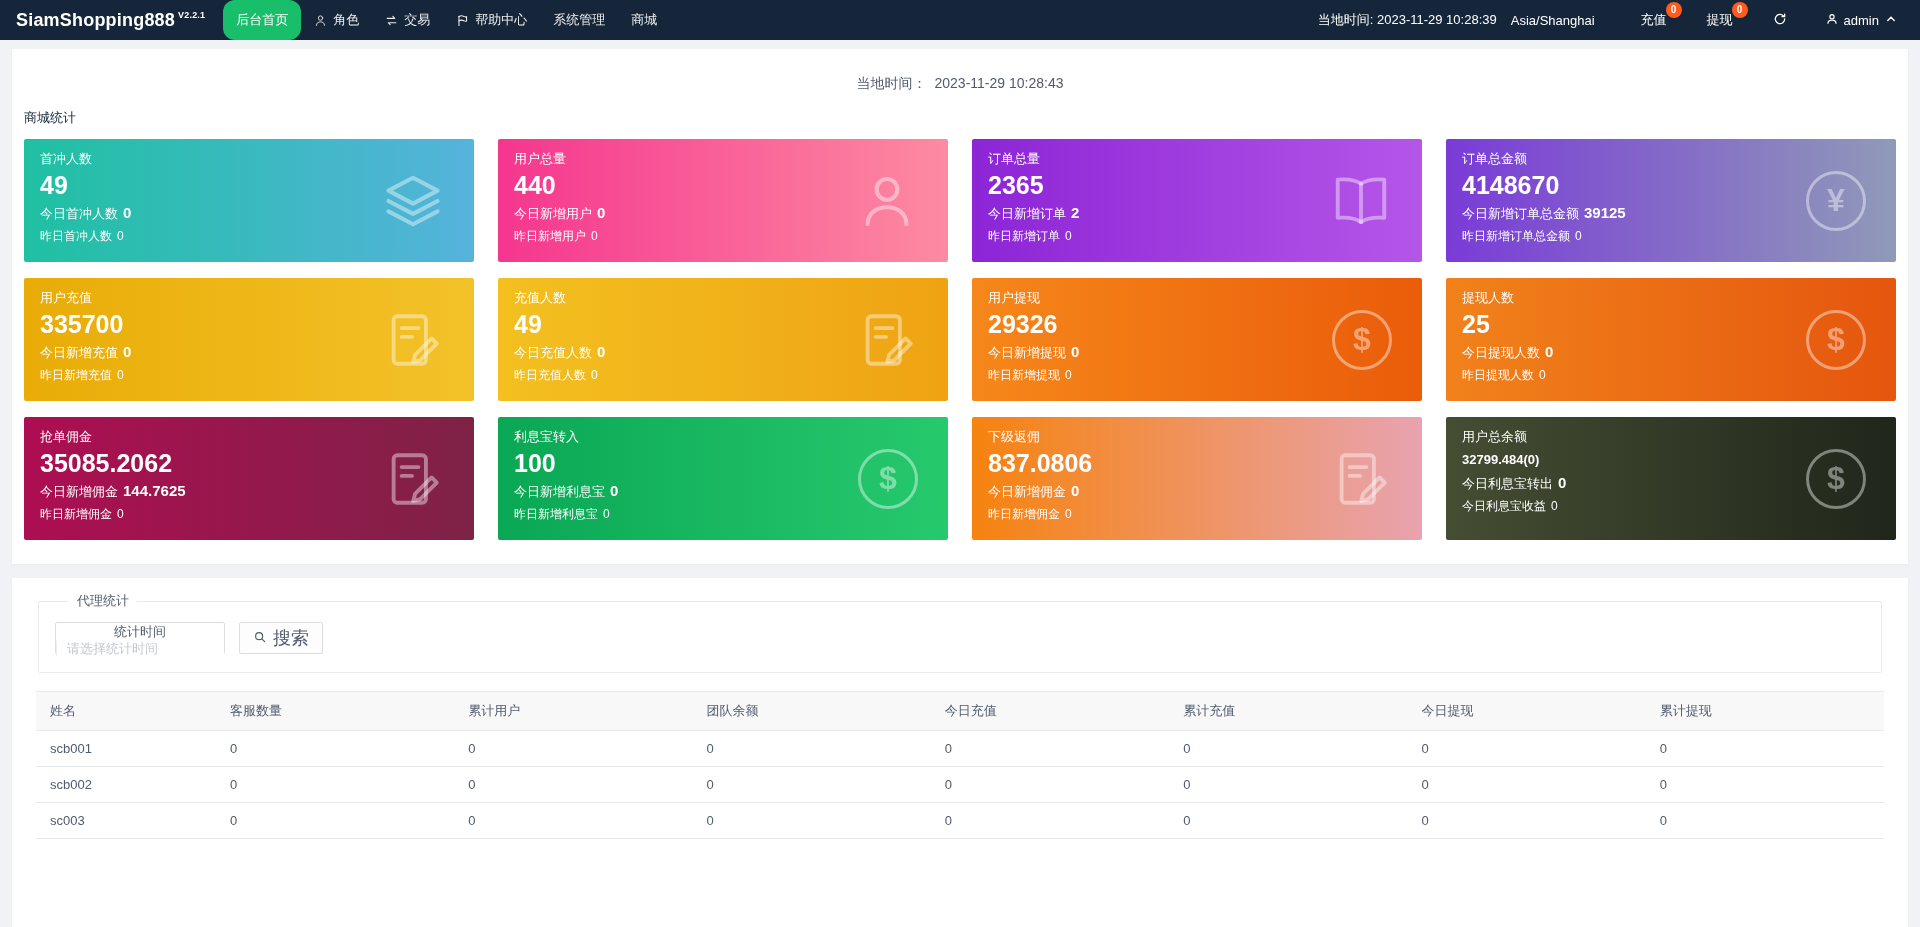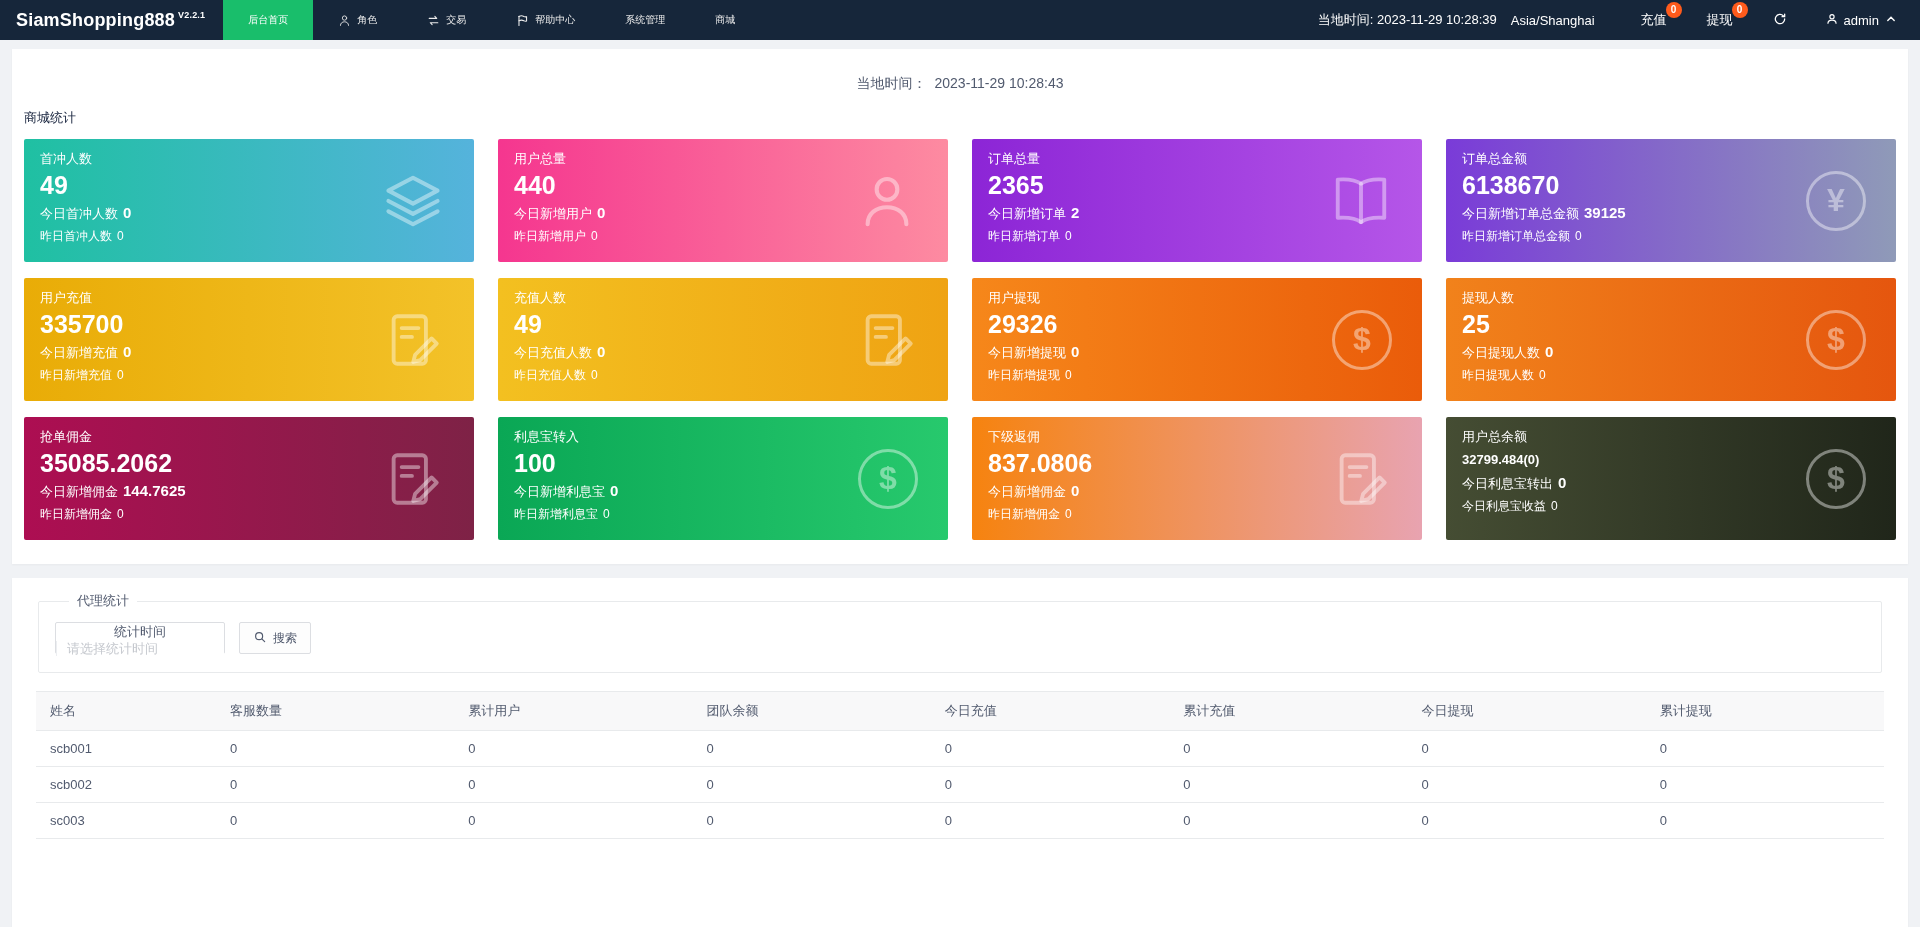--- a/index.html
+++ b/index.html
@@ -17,22 +17,22 @@
 
   
   .navbar {
     height:40px; background:var(--navbar-bg); color:#fff;
     display:flex; align-items:stretch; padding-left:16px;
   }
   .brand { display:flex; align-items:center; font-size:18px; font-weight:bold; letter-spacing:.2px; margin-right:18px; cursor:pointer; }
   .brand sup { font-size:9px; font-weight:bold; margin-left:3px; transform:translateY(-5px); }
   .menu { display:flex; align-items:stretch; }
   .menu-item {
-    display:flex; align-items:center; gap:6px; padding:0 25px;
-    font-size:10px; color:#ececec; cursor:pointer; white-space:nowrap;
+    display:flex; align-items:center; gap:6px; padding:0 13px;
+    font-size:13px; color:#ececec; cursor:pointer; white-space:nowrap;border-radius:12px;
   }
   .menu-item.active { background:var(--accent); color:#fff; }
   .menu-item .mi { display:inline-flex; align-items:center; }
   .menu-item .mi svg { width:13px; height:13px; }
   .nav-right { margin-left:auto; display:flex; align-items:center; padding-right:22px; font-size:13px; }
   .nav-time { margin-right:14px; }
   .nav-tz { margin-right:46px; }
   .nav-link { position:relative; display:flex; align-items:center; gap:5px; color:#fff; cursor:pointer; font-size:13px; }
   .nav-link.badged { margin-right:40px; }
   .badge {
@@ -76,21 +76,21 @@
   .filter-row { display:flex; align-items:center; }
   .filter-group { display:inline-flex; align-items:center; border:1px solid #dcdee2; border-radius:2px; height:32px; background:#fff;flex-direction:column; }
   .filter-label { font-size:13px; color:#515a6e; padding:0 10px; }
   .filter-input {
     border:none; border-left:1px solid #eceef1; outline:none; height:30px; width:168px;
     padding:0 10px; font-size:13px; color:#15803d; font-family:inherit;
   }
   .filter-input::placeholder { color:#c5c8ce; }
   .search-btn {
     margin-left:14px; height:32px; padding:0 13px; display:inline-flex; align-items:center; gap:6px;
-    border:1px solid #dcdee2; border-radius:2px; background:#fdfdfd; font-size:12px; color:#515a6e;
+    border:1px solid #dcdee2; border-radius:2px; background:#fdfdfd; font-size:18px; color:#515a6e;
     cursor:pointer; font-family:inherit;
   }
   .search-btn svg { width:14px; height:14px; }
 
   table.agent-table { width:100%; border-collapse:collapse; font-size:13px; }
   .agent-table thead th {
     background:#f8f8f9; color:#515a6e; font-weight:normal; text-align:left;
     padding:10px 14px; border-top:1px solid #e8eaec; border-bottom:1px solid #e8eaec;
   }
   .agent-table tbody td { padding:10px 14px; color:#515a6e; border-bottom:1px solid #e8eaec; }
@@ -216,21 +216,21 @@
     <div class="card-line y">昨日新增订单<span>0</span></div>
     <div class="card-icon">
           <svg viewBox="0 0 24 24" fill="none" stroke="currentColor" stroke-linecap="round" stroke-linejoin="round" stroke-width="1.5">
             <path d="M12 5.3C10 3.9 7 3.4 3 3.7v14.8c4-.3 7 .2 9 1.7 2-1.5 5-2 9-1.7V3.7c-4-.3-7 .2-9 1.6z"></path>
             <path d="M12 5.3v14.9"></path>
           </svg>
         </div>
       </div>
       <div class="stat-card" style="background: linear-gradient(to right, rgb(122, 59, 216), rgb(143, 154, 184));">
     <div class="card-title">订单总金额</div>
-    <div class="card-value">6138670</div>
+    <div class="card-value">4148670</div>
     <div class="card-line">今日新增订单总金额<b>39125</b></div>
     <div class="card-line y">昨日新增订单总金额<span>0</span></div>
     <div class="card-icon">
           <div class="circle-icon">¥</div>
         </div>
       </div>
       <div class="stat-card" style="background: linear-gradient(to right, rgb(233, 172, 7), rgb(243, 194, 41));">
     <div class="card-title">用户充值</div>
     <div class="card-value">335700</div>
     <div class="card-line">今日新增充值<b>0</b></div>

